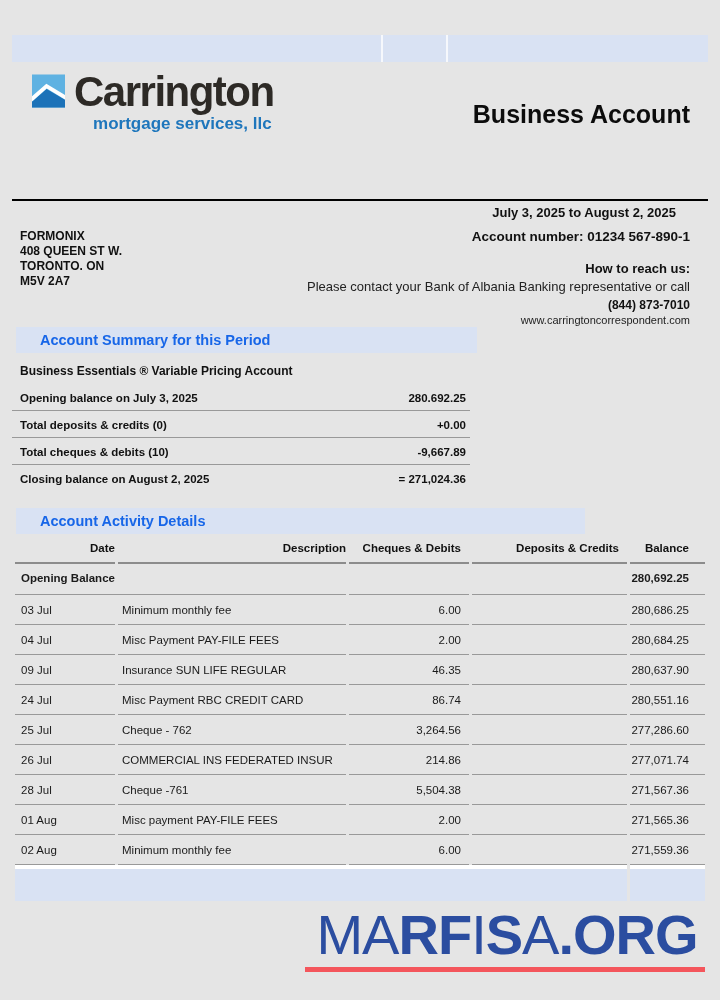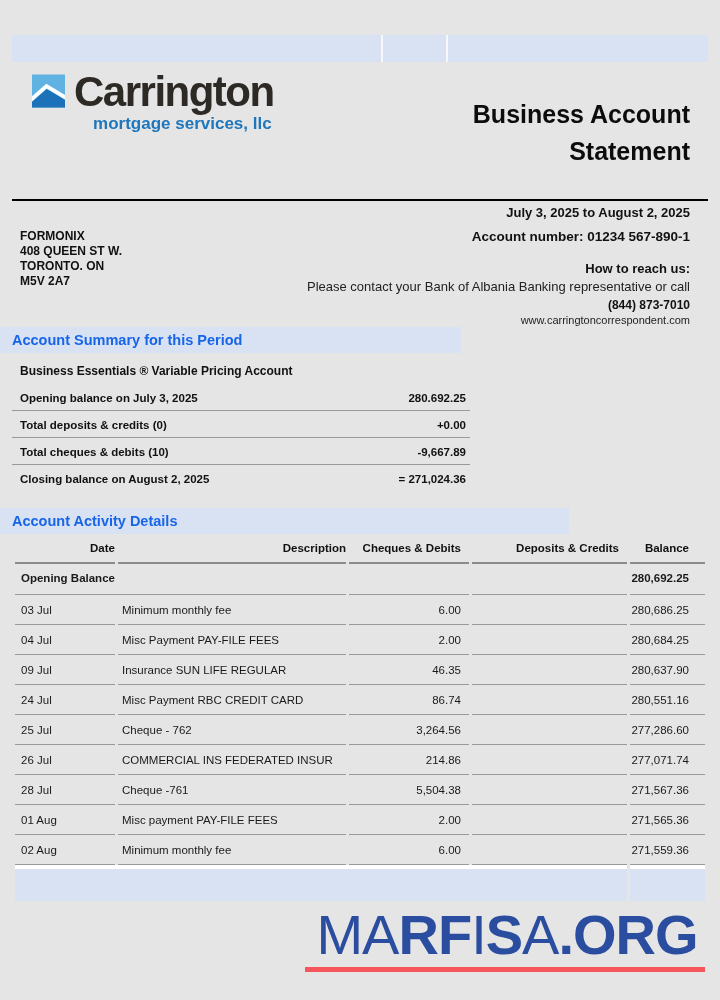--- a/index.html
+++ b/index.html
@@ -36,40 +36,40 @@
   }
   .doc-title {
     position: absolute; right: 30px; top: 96px;
     text-align: right; font-size: 25px; font-weight: 700;
     line-height: 37px; color: #0c0c0c;
   }
 
   
   .rule { position: absolute; left: 12px; top: 199px; width: 696px; height: 2px; background: #000; }
   .period {
-    position: absolute; right: 30px; top: 205px;
+    position: absolute; right: 44px; top: 205px;
     font-size: 13px; font-weight: 700;
   }
   .addr {
     position: absolute; left: 20px; top: 229px;
     font-size: 12px; font-weight: 700; line-height: 15px;
   }
   .contact { position: absolute; right: 30px; top: 229px; text-align: right; }
   .contact .acct-num { font-size: 13.5px; font-weight: 700; margin-bottom: 17px; }
   .contact .reach-heading { font-size: 13px; font-weight: 700; margin-bottom: 3px; }
   .contact .reach-text { font-size: 13px; font-weight: 400; color: #222; margin-bottom: 4px; }
   .contact .phone { font-size: 12px; font-weight: 700; margin-bottom: 2px; }
   .contact .website { font-size: 11px; font-weight: 400; color: #222; }
 
   
   .band {
-    position: absolute; left: 0; height: 26px;
+    position: absolute; left: 16px; height: 26px;
     background: #d9e2f3; color: #1766e8;
     font-size: 14.5px; font-weight: 700; line-height: 26px;
-    padding-left: 12px;
+    padding-left: 24px;
   }
   .band.summary-band { top: 327px; width: 461px; }
   .band.activity-band { top: 508px; width: 569px; }
 
   
   .product { position: absolute; left: 20px; top: 364px; font-size: 12px; font-weight: 700; }
   .summary-table { position: absolute; left: 12px; top: 388px; width: 458px; }
   .srow {
     display: flex; justify-content: space-between; align-items: flex-end;
     font-size: 11.5px; font-weight: 700;
@@ -137,21 +137,20 @@
       <polyline points="-1,26 15,12 35,24" fill="none" stroke="#ffffff" stroke-width="4"></polyline>
     </svg>
     <div class="logo-text-wrap">
       <div class="logo-wordmark">Carrington</div>
       <div class="logo-tagline">mortgage services, llc</div>
     </div>
   </div>
 
   <div class="doc-title">
     <div>Business Account</div>
-    <div>Statement</div>
   </div>
 
   <div class="rule"></div>
 
   <div class="period">July 3, 2025 to August 2, 2025</div>
 
   <div class="addr">
     <div>FORMONIX</div>
     <div>408 QUEEN ST W.</div>
     <div>TORONTO. ON</div>

